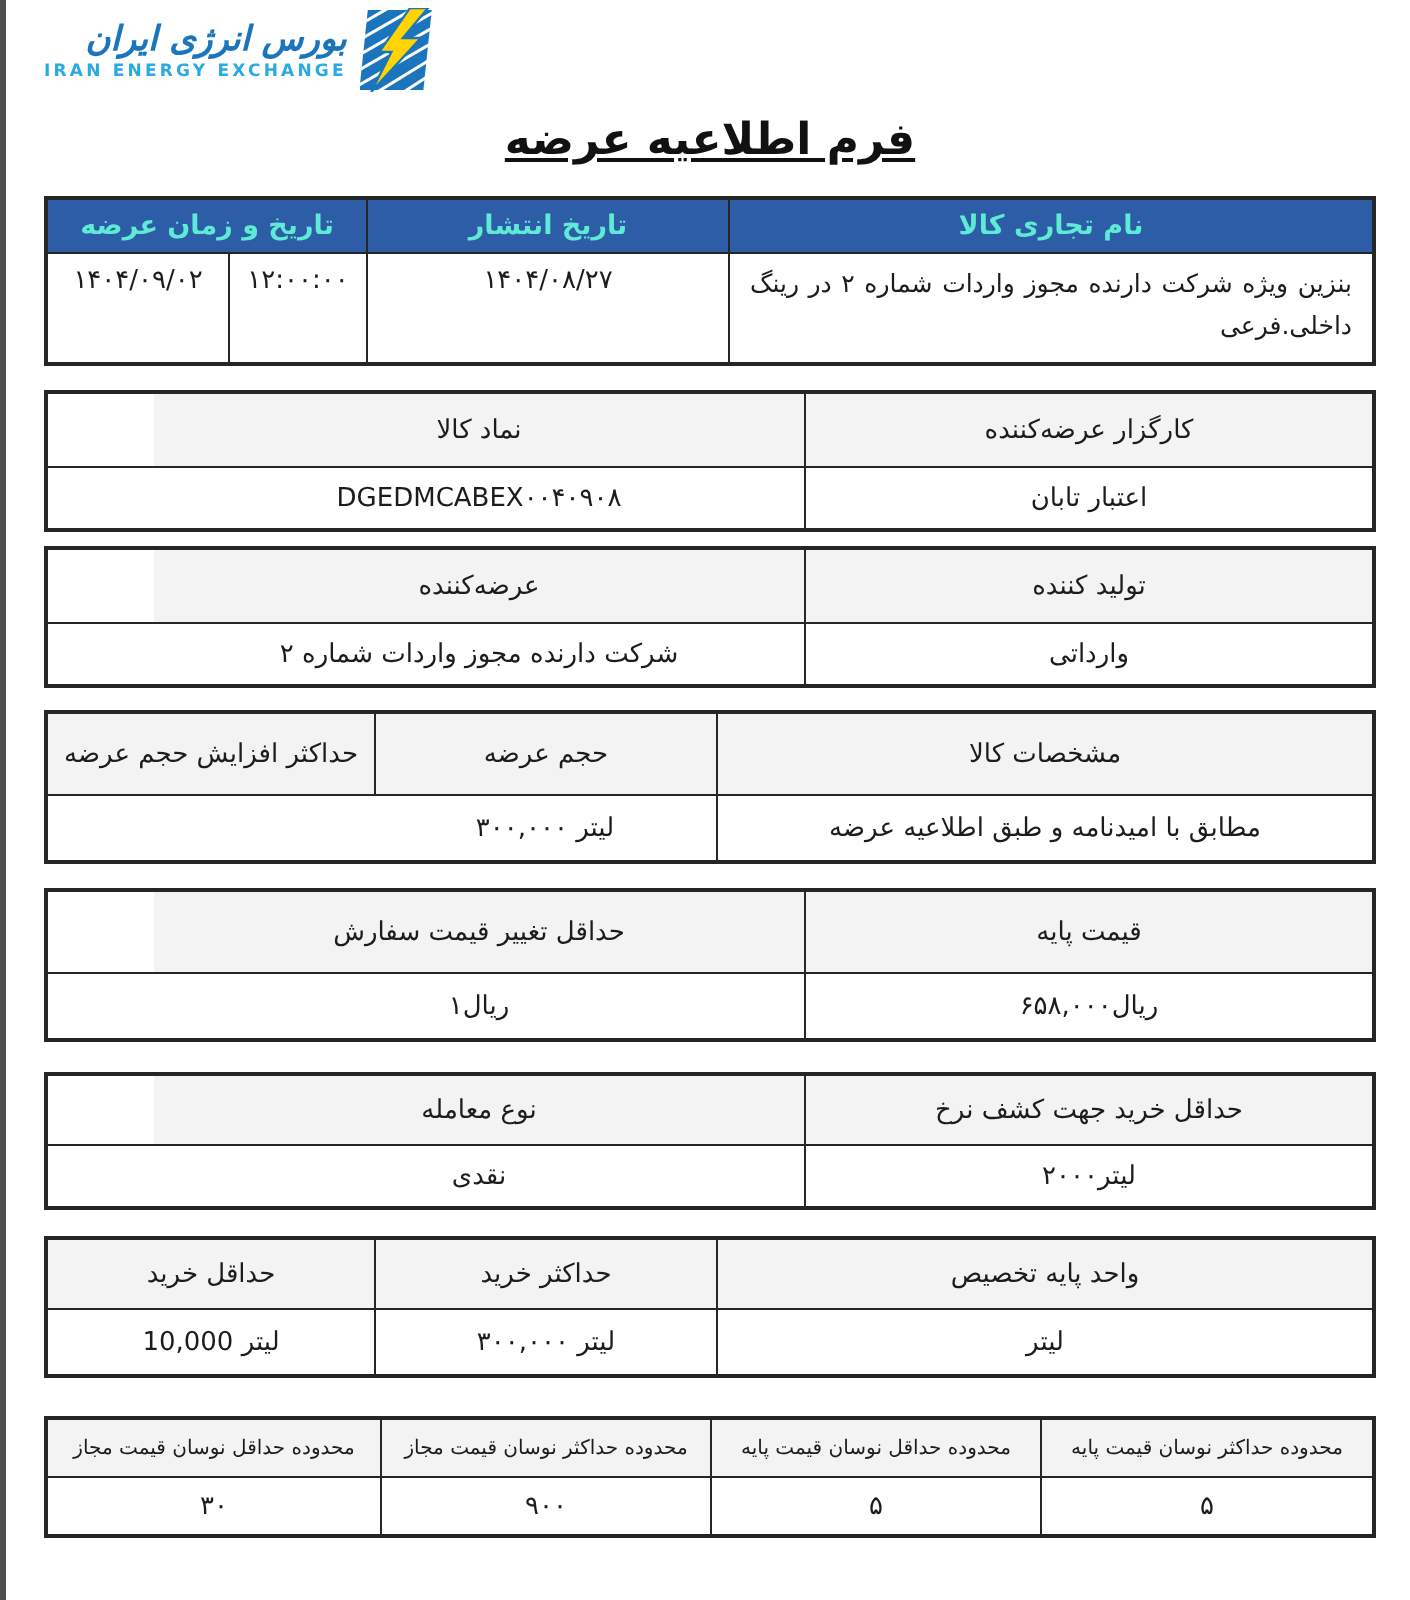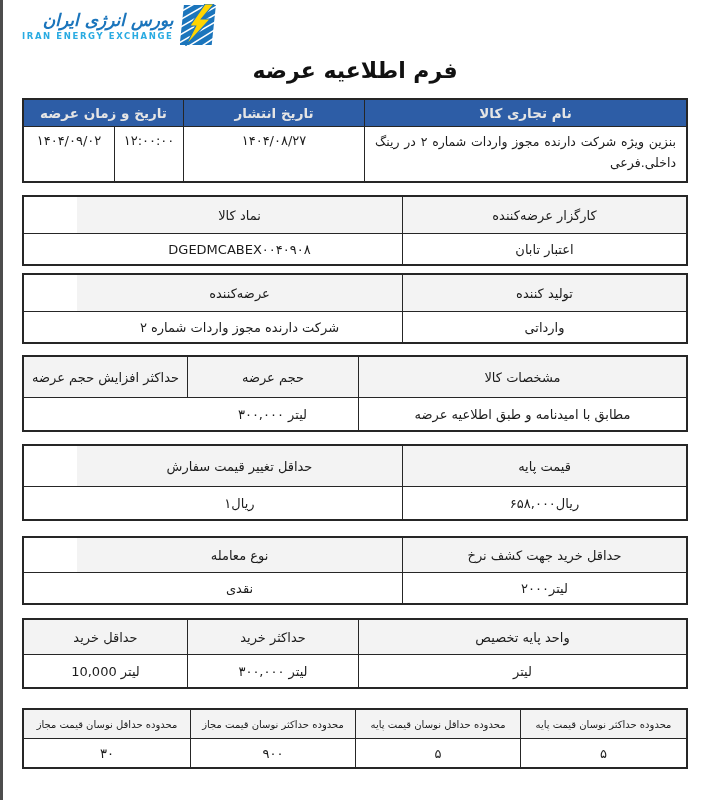--- a/index.html
+++ b/index.html
@@ -9,29 +9,29 @@
   }
   .left-edge{position:absolute;left:0;top:0;width:3px;height:800px;background:#4d4d4d;}
   .content{margin:0 17px 0 22px;direction:rtl;}
   
   .logo{direction:ltr;display:flex;align-items:center;gap:7px;padding-top:3px;height:44px;}
   .logo-text{display:flex;flex-direction:column;align-items:flex-end;}
   .logo-fa{color:#1b75bc;font-size:17px;font-weight:bold;font-style:italic;line-height:22px;direction:rtl;}
   .logo-en{color:#29abe2;font-size:8.5px;font-weight:bold;letter-spacing:1.6px;line-height:11px;}
   .logo-mark{width:38px;height:42px;}
   
-  .title{text-align:center;font-size:22px;font-weight:600;color:#111;margin:9px 0 0 0;line-height:30px;direction:rtl;}
+  .title{text-align:center;font-size:22px;font-weight:600;color:#111;margin:9px 0 0 0;line-height:30px;direction:rtl;text-decoration:underline;}
   
   .tbl{border:2px solid #262626;background:#fff;}
   .row{display:flex;direction:rtl;align-items:stretch;}
   .row + .row{border-top:1px solid #262626;}
   .td{display:flex;align-items:center;justify-content:center;box-sizing:border-box;
       font-size:13px;text-align:center;overflow:hidden;}
   .td:not(:last-child){border-left:1px solid #262626;}
-  .th-blue .td{background:#2d5da6;color:#e5e5e5;font-weight:bold;font-size:13.5px;}
+  .th-blue .td{background:#2d5da6;color:#5eead4;font-weight:bold;font-size:13.5px;}
   .th-gray .td{background:#f3f3f3;color:#1c1c1c;font-size:13px;}
   .top{align-items:flex-start;padding-top:6px;}
   .just{display:block;text-align:justify;padding:4px 10px;line-height:21px;font-size:12.5px;}
   
   .w-name{width:322px;} .w-pub{width:181px;} .w-dt{width:159px;}
   .w-time{width:69px;} .w-date{width:90px;}
   .w-half-r{width:284px;} .w-half-l{width:325px;}
   .w3-r{width:328px;} .w3-m{width:171px;} .w3-l{width:163px;}
   .w4{width:166px;} .w4b{width:165px;}
   

